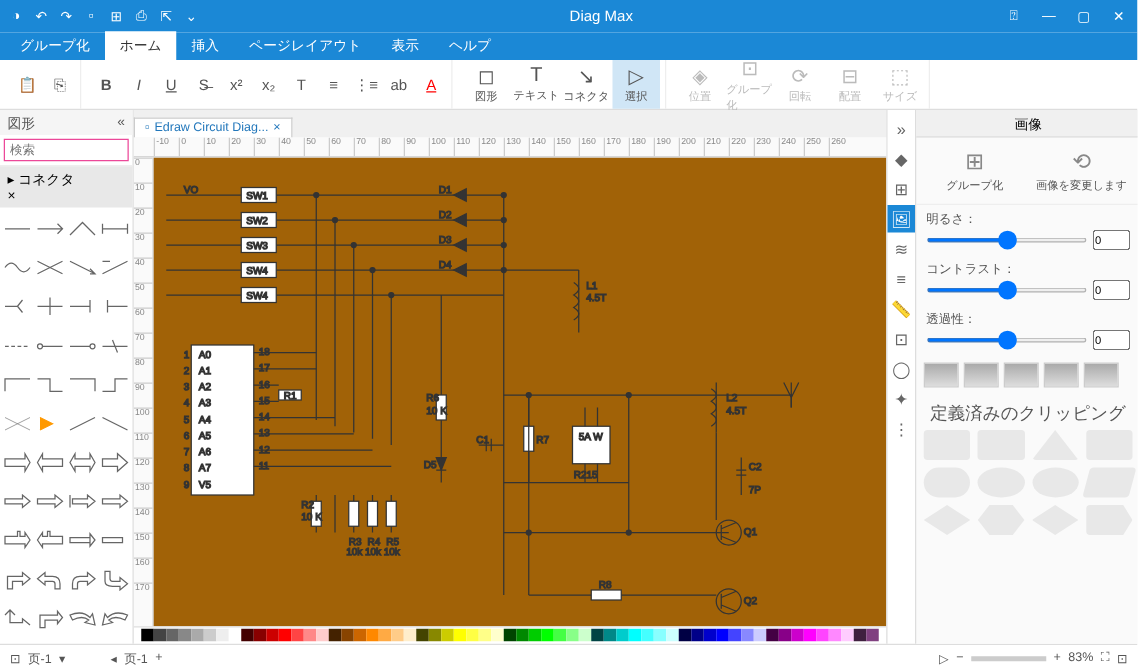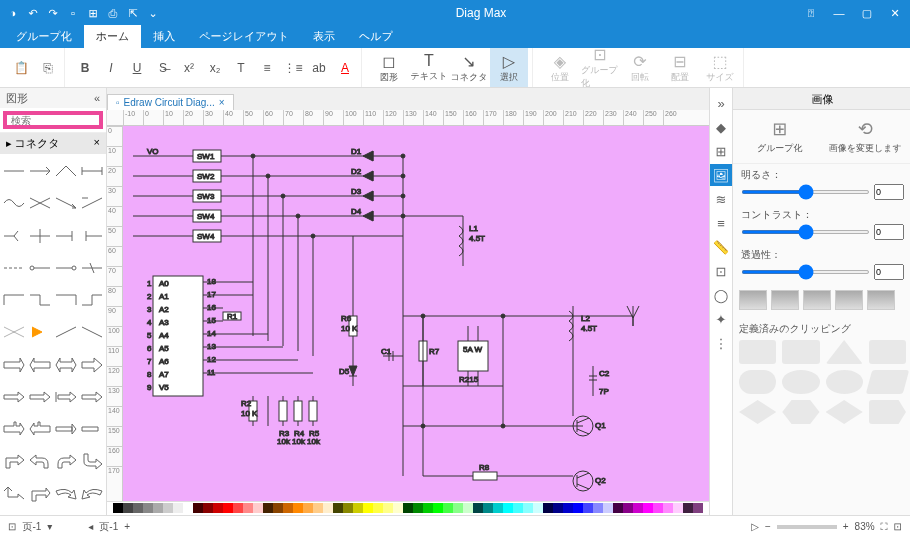--- a/index.html
+++ b/index.html
@@ -28,36 +28,36 @@
 .ribbon .big { flex-direction: column; width: 38px; height: 100%; font-size: 9px; justify-content: center; }
 .ribbon .big span.icon { font-size: 16px; }
 .ribbon .big.active { background: #d0e6f6; }
 .ribbon .big.dis { color: #bbb; }
 
 
 .main { display: flex; height: 427px; }
 .leftpanel { width: 134px; border-right: 1px solid #ddd; display: flex; flex-direction: column; }
 .leftpanel .hdr { height: 20px; background: #f5f5f5; display: flex; align-items: center; padding: 0 6px; font-size: 11px; color: #555; justify-content: space-between; }
 .leftpanel .search { padding: 3px; border-bottom: 1px solid #eee; }
-.leftpanel .search input { width: 100%; height: 18px; border: 4px solid #ec4899; font-size: 10px; padding: 0 4px; }
-.leftpanel .sechdr { background: #e8e8e8; padding: 3px 6px; font-size: 11px; display: flex; justify-content: space-between; }
+.leftpanel .search input { width: 100%; height: 18px; border: 1px solid #ec4899; font-size: 10px; padding: 0 4px; }
+.leftpanel .sechdr { background: #e8e8e8; padding: 3px 6px; font-size: 11px; display: flex; justify-content: space-between; flex-direction: column; }
 .leftpanel .shapes { flex: 1; overflow: hidden; padding: 4px 2px; display: grid; grid-template-columns: repeat(4, 1fr); gap: 2px; }
 .leftpanel .shapes .sh { height: 26px; display: flex; align-items: center; justify-content: center; color: #555; }
 .leftpanel .shapes .sh svg { width: 24px; height: 18px; stroke: #666; stroke-width: 1; fill: none; }
 
 
 .canvasarea { flex: 1; display: flex; flex-direction: column; position: relative; }
 .tabs { height: 22px; background: #f0f0f0; display: flex; align-items: flex-end; }
 .tabs .tab { background: #fff; border: 1px solid #ccc; border-bottom: none; padding: 2px 8px; font-size: 10px; color: #2277bb; display: flex; align-items: center; gap: 4px; }
 .ruler-h { height: 16px; background: #fafafa; border-bottom: 1px solid #ccc; font-size: 7px; color: #888; display: flex; overflow: hidden; padding-left: 16px; }
 .ruler-h span { width: 20px; flex-shrink: 0; border-left: 1px solid #ccc; padding-left: 1px; }
 .canvaswrap { flex: 1; display: flex; overflow: hidden; }
 .ruler-v { width: 16px; background: #fafafa; border-right: 1px solid #ccc; font-size: 7px; color: #888; display: flex; flex-direction: column; }
 .ruler-v span { height: 20px; border-top: 1px solid #ccc; padding-left: 1px; }
-.canvas { flex: 1; background: #f0abfc; position: relative; overflow: hidden; }
+.canvas { flex: 1; background: #a16207; position: relative; overflow: hidden; }
 .canvas svg { position: absolute; top: 0; left: 0; }
 .colorbar { height: 14px; display: flex; border-top: 1px solid #ddd; padding: 1px 6px; gap: 0; }
 .colorbar span { width: 10px; height: 10px; }
 
 
 .rtools { width: 28px; border-left: 1px solid #ddd; display: flex; flex-direction: column; align-items: center; padding-top: 4px; gap: 2px; }
 .rtools .rt { width: 22px; height: 22px; display: flex; align-items: center; justify-content: center; cursor: pointer; color: #666; font-size: 13px; }
 .rtools .rt.active { background: #1b88d6; color: #fff; }
 
 
@@ -66,21 +66,21 @@
 .rightpanel .rrow { display: flex; padding: 8px 4px; border-bottom: 1px solid #eee; }
 .rightpanel .rrow .rbtn { flex: 1; text-align: center; font-size: 9px; color: #555; cursor: pointer; }
 .rightpanel .rrow .rbtn .ic { font-size: 18px; color: #888; display: block; margin-bottom: 2px; }
 .rightpanel .slrow { padding: 4px 8px; font-size: 10px; color: #555; }
 .rightpanel .slrow .sl { display: flex; align-items: center; gap: 4px; margin-top: 2px; }
 .rightpanel .slrow input[type=range] { flex: 1; height: 4px; }
 .rightpanel .slrow input[type=number] { width: 30px; height: 16px; font-size: 9px; }
 .rightpanel .presets { display: flex; gap: 4px; padding: 6px; flex-wrap: wrap; }
 .rightpanel .presets span { width: 28px; height: 20px; background: linear-gradient(#aaa,#ddd); border: 1px solid #ccc; }
 .rightpanel .clips { padding: 6px; }
-.rightpanel .clips .lbl { font-size: 10px; color: #555; margin-bottom: 4px; }
+.rightpanel .clips .lbl { font-size: 14px; color: #555; margin-bottom: 4px; text-align: center; }
 .rightpanel .clips .grid { display: grid; grid-template-columns: repeat(4, 1fr); gap: 6px; }
 .rightpanel .clips .grid span { height: 24px; background: #e8e8e8; border-radius: 3px; }
 
 
 .statusbar { height: 22px; border-top: 1px solid #ddd; display: flex; align-items: center; padding: 0 8px; font-size: 10px; color: #555; }
 .statusbar .sbl { display: flex; align-items: center; gap: 6px; }
 .statusbar .sbr { margin-left: auto; display: flex; align-items: center; gap: 6px; }
 
 
 .ct { font-size: 8px; fill: #333; font-family: Arial; }

